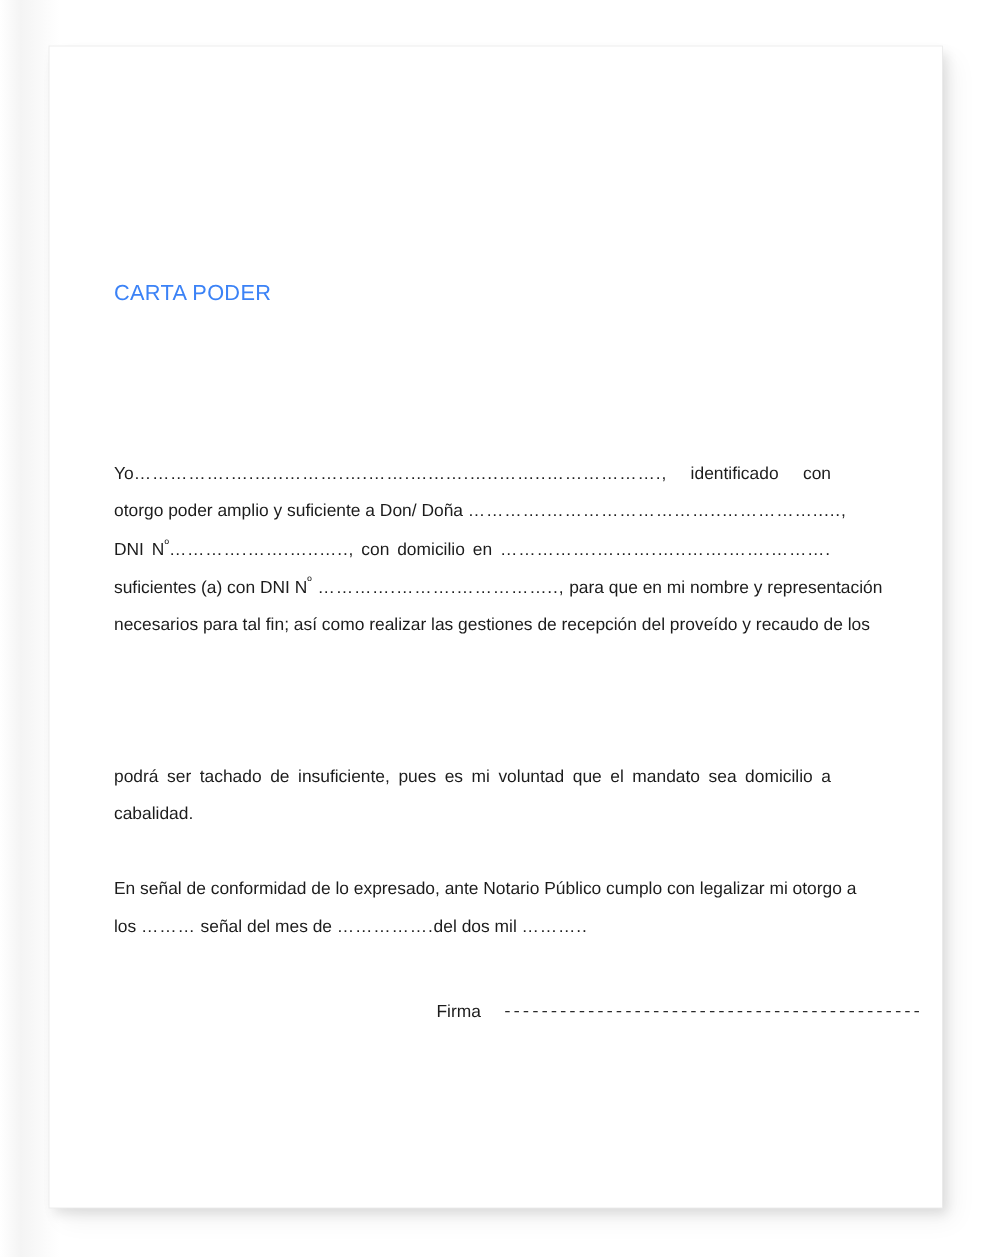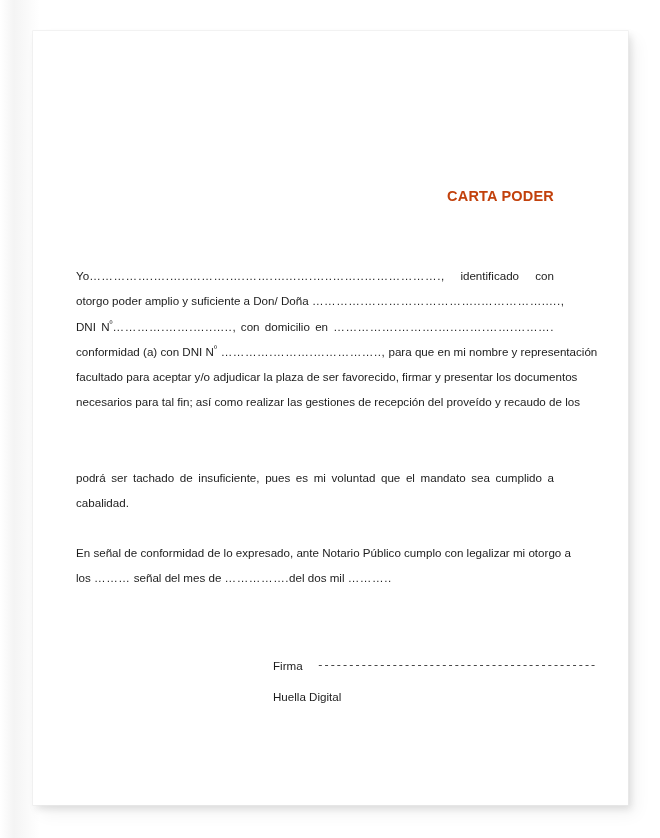--- a/index.html
+++ b/index.html
@@ -46,35 +46,36 @@
     top: 0;
     width: 478px;        
     color: #1a1a1a;
   }
 
   .doc-title {
     position: absolute;
     top: 157px;
     left: 0;
     width: 478px;
-    text-align: right;
+    text-align: left;
     font-size: 14.5px;
-    font-weight: bold;
+    font-weight: normal;
     letter-spacing: 0.2px;
-    color: #c2410c;
+    color: #3b82f6;
   }
 
   .para {
     position: absolute;
     left: 0;
     width: 478px;
     font-size: 11.6px;
     line-height: 25.3px;
     text-align: justify;
     color: #1c1c1c;
+    margin-top: 40px;
   }
 
   
   .para > .ln {
     display: block;
     text-align: justify;
     text-align-last: justify;
     white-space: nowrap;
   }
   .para > .ln.free {
@@ -99,22 +100,23 @@
   
   #sign-block {
     position: absolute;
     left: 197px;
     top: 628px;
     font-size: 11.6px;
     color: #1c1c1c;
   }
   .sign-row {
     display: flex;
-    align-items: flex-start;
+    align-items: center;
     height: 31px;
+    margin-left: 18px;
   }
   .sign-label {
     width: 44px;
     flex: none;
   }
   .sign-rule-dash {
     font-family: "Liberation Mono", monospace;
     font-size: 11px;
     letter-spacing: -0.4px;
     color: #2a2a2a;
@@ -140,45 +142,41 @@
 
       <div class="doc-title">CARTA PODER</div>
 
       <div class="para" id="para-1">
         <span class="ln"><span>Yo</span><span class="dots">…………….….…..……….….…….…...….…..……..……………….</span><span>, identificado con</span></span>
 
         <span class="ln"><span>otorgo poder amplio y suficiente a Don/ Doña </span><span class="dots">………….………………………..…………….....,</span></span>
 
         <span class="ln"><span>DNI N</span><span class="ord">º</span><span class="dots">………….…….…..…..</span><span>, con domicilio en </span><span class="dots">…………….……….…..…….…….……….</span></span>
 
-        <span class="ln"><span>conformidad (a) con DNI N</span><span class="ord">º</span><span class="dots"> ………….……….……………..,</span><span> para que en mi nombre y representación</span></span>
+        <span class="ln"><span>suficientes (a) con DNI N</span><span class="ord">º</span><span class="dots"> ………….……….……………..,</span><span> para que en mi nombre y representación</span></span>
 
 
-        <span class="ln">facultado para aceptar y/o adjudicar la plaza de ser favorecido, firmar y presentar los documentos</span>
         <span class="ln">necesarios para tal fin; así como realizar las gestiones de recepción del proveído y recaudo de los</span>
       </div>
 
       <div class="para" id="para-2">
-        <span class="ln free">podrá ser tachado de insuficiente, pues es mi voluntad que el mandato sea cumplido a cabalidad.</span>
+        <span class="ln free">podrá ser tachado de insuficiente, pues es mi voluntad que el mandato sea domicilio a cabalidad.</span>
       </div>
 
       <div class="para" id="para-3">
         <span class="ln">En señal de conformidad de lo expresado, ante Notario Público cumplo con legalizar mi otorgo a</span>
         <span class="ln free"><span>los  </span><span class="dots">………</span><span> señal del mes de </span><span class="dots">…………….</span><span>del dos mil </span><span class="dots">………..</span></span>
       </div>
 
       <div id="sign-block">
 
         <div class="sign-row">
           <span class="sign-label">Firma</span>
           <span class="sign-rule-dash">---------------------------------------------</span>
         </div>
 
 
-        <div class="sign-row" id="huella-row">
-          <span>Huella Digital</span>
-        </div>
 
       </div>
 
     </div>
   </div>
 </div>
 
 </body></html>

